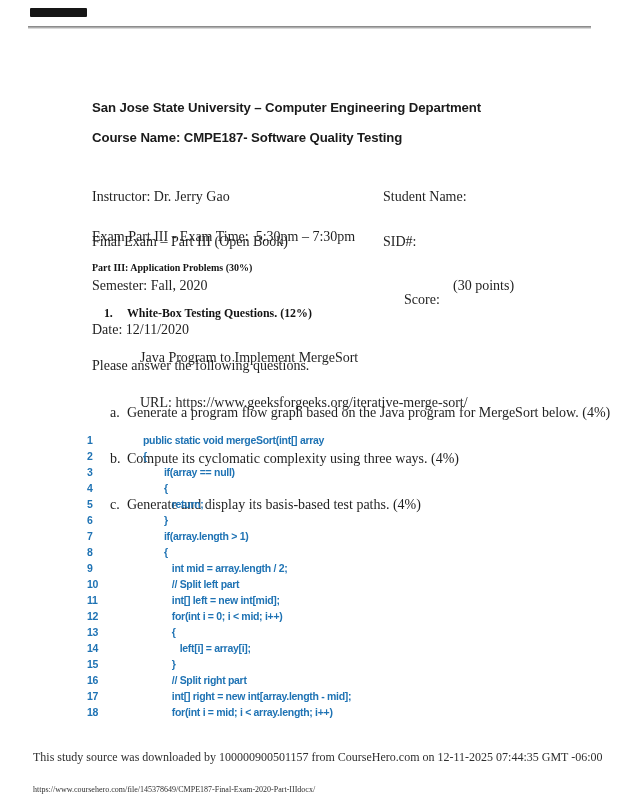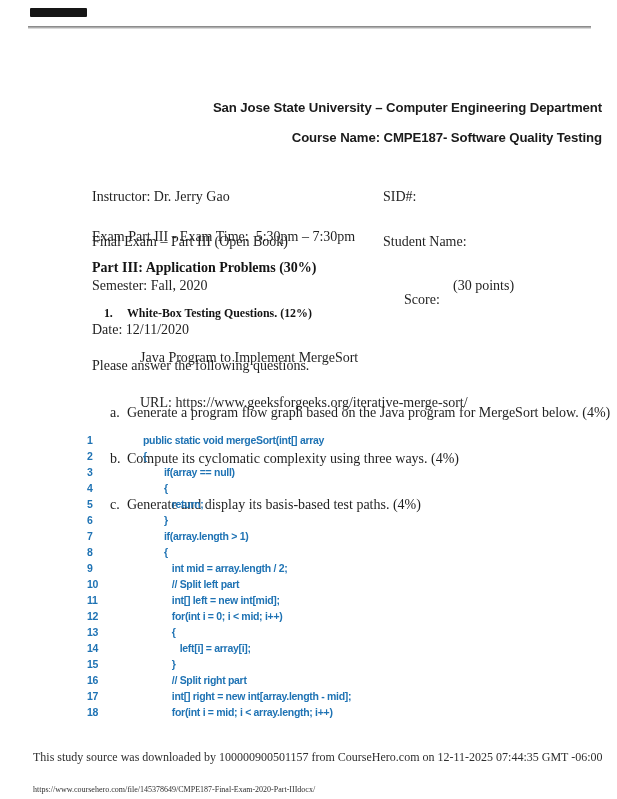--- a/index.html
+++ b/index.html
@@ -22,34 +22,33 @@
     left: 28px; top: 26px; width: 563px; height: 3px;
     background: linear-gradient(#8c8c8c 0 34%, #adadad 34% 67%, #d9d9d9 67% 100%);
   }
 
   .sans-title {
     left: 92px; width: 510px;
     font-family: "Liberation Sans", sans-serif;
     font-weight: 700; font-size: 13.2px; line-height: 16px;
     color: #1b1b1b; letter-spacing: -0.1px;
     white-space: pre;
-    text-align: right;
   }
   .title1 { top: 100px; }
   .title2 { top: 130px; }
 
   .serif { font-size: 14px; line-height: 14.7px; color: #1f1f1f; white-space: pre; }
   .info-left  { left: 92px;  top: 161px; width: 270px; }
   .info-right { left: 383px; top: 161px; width: 210px; }
   .info-row { position: relative; height: 14.7px; }
   .points-span { position: absolute; left: 70px; top: 0; }
 
   .exam-time   { left: 92px; top: 230px; width: 400px; }
   .bold-serif  { font-weight: 700; color: #141414; }
-  .part-heading{ left: 92px; top: 261px; width: 420px; font-size: 14px; }
+  .part-heading{ left: 92px; top: 261px; width: 420px; font-size: 10px; }
   .q1-heading  { left: 92px; top: 291px; width: 460px; font-size: 11.9px; }
   .q1-num { display: inline-block; width: 23px; }
 
   .intro-block { left: 92px; top: 320px; width: 480px; line-height: 15px; margin-left: 48px; }
   .please-line { left: 92px; top: 359px; width: 480px; }
   .subq-block  { left: 110px; top: 375px; width: 490px; line-height: 15.2px; }
   .subq-label  { display: inline-block; width: 17px; }
 
   .code-block {
     left: 0; top: 434px; width: 617px; height: 288px;
@@ -83,22 +82,22 @@
   <div class="abs sans-title title2">Course Name: CMPE187- Software Quality Testing</div>
 
   <div class="abs serif info-left">
     <div class="info-row">Instructor: Dr. Jerry Gao</div>
     <div class="info-row">Final Exam – Part III (Open Book)</div>
     <div class="info-row">Semester: Fall, 2020</div>
     <div class="info-row">Date: 12/11/2020</div>
   </div>
 
   <div class="abs serif info-right">
+    <div class="info-row">Student Name:</div>
     <div class="info-row">SID#:</div>
-    <div class="info-row">Student Name:</div>
     <div class="info-row">
       <span>Score:</span>
       <span class="points-span">(30 points)</span>
     </div>
   </div>
 
   <div class="abs serif exam-time">Exam Part III - Exam Time:  5:30pm – 7:30pm</div>
 
   <div class="abs serif bold-serif part-heading">Part III: Application Problems (30%)</div>
 

